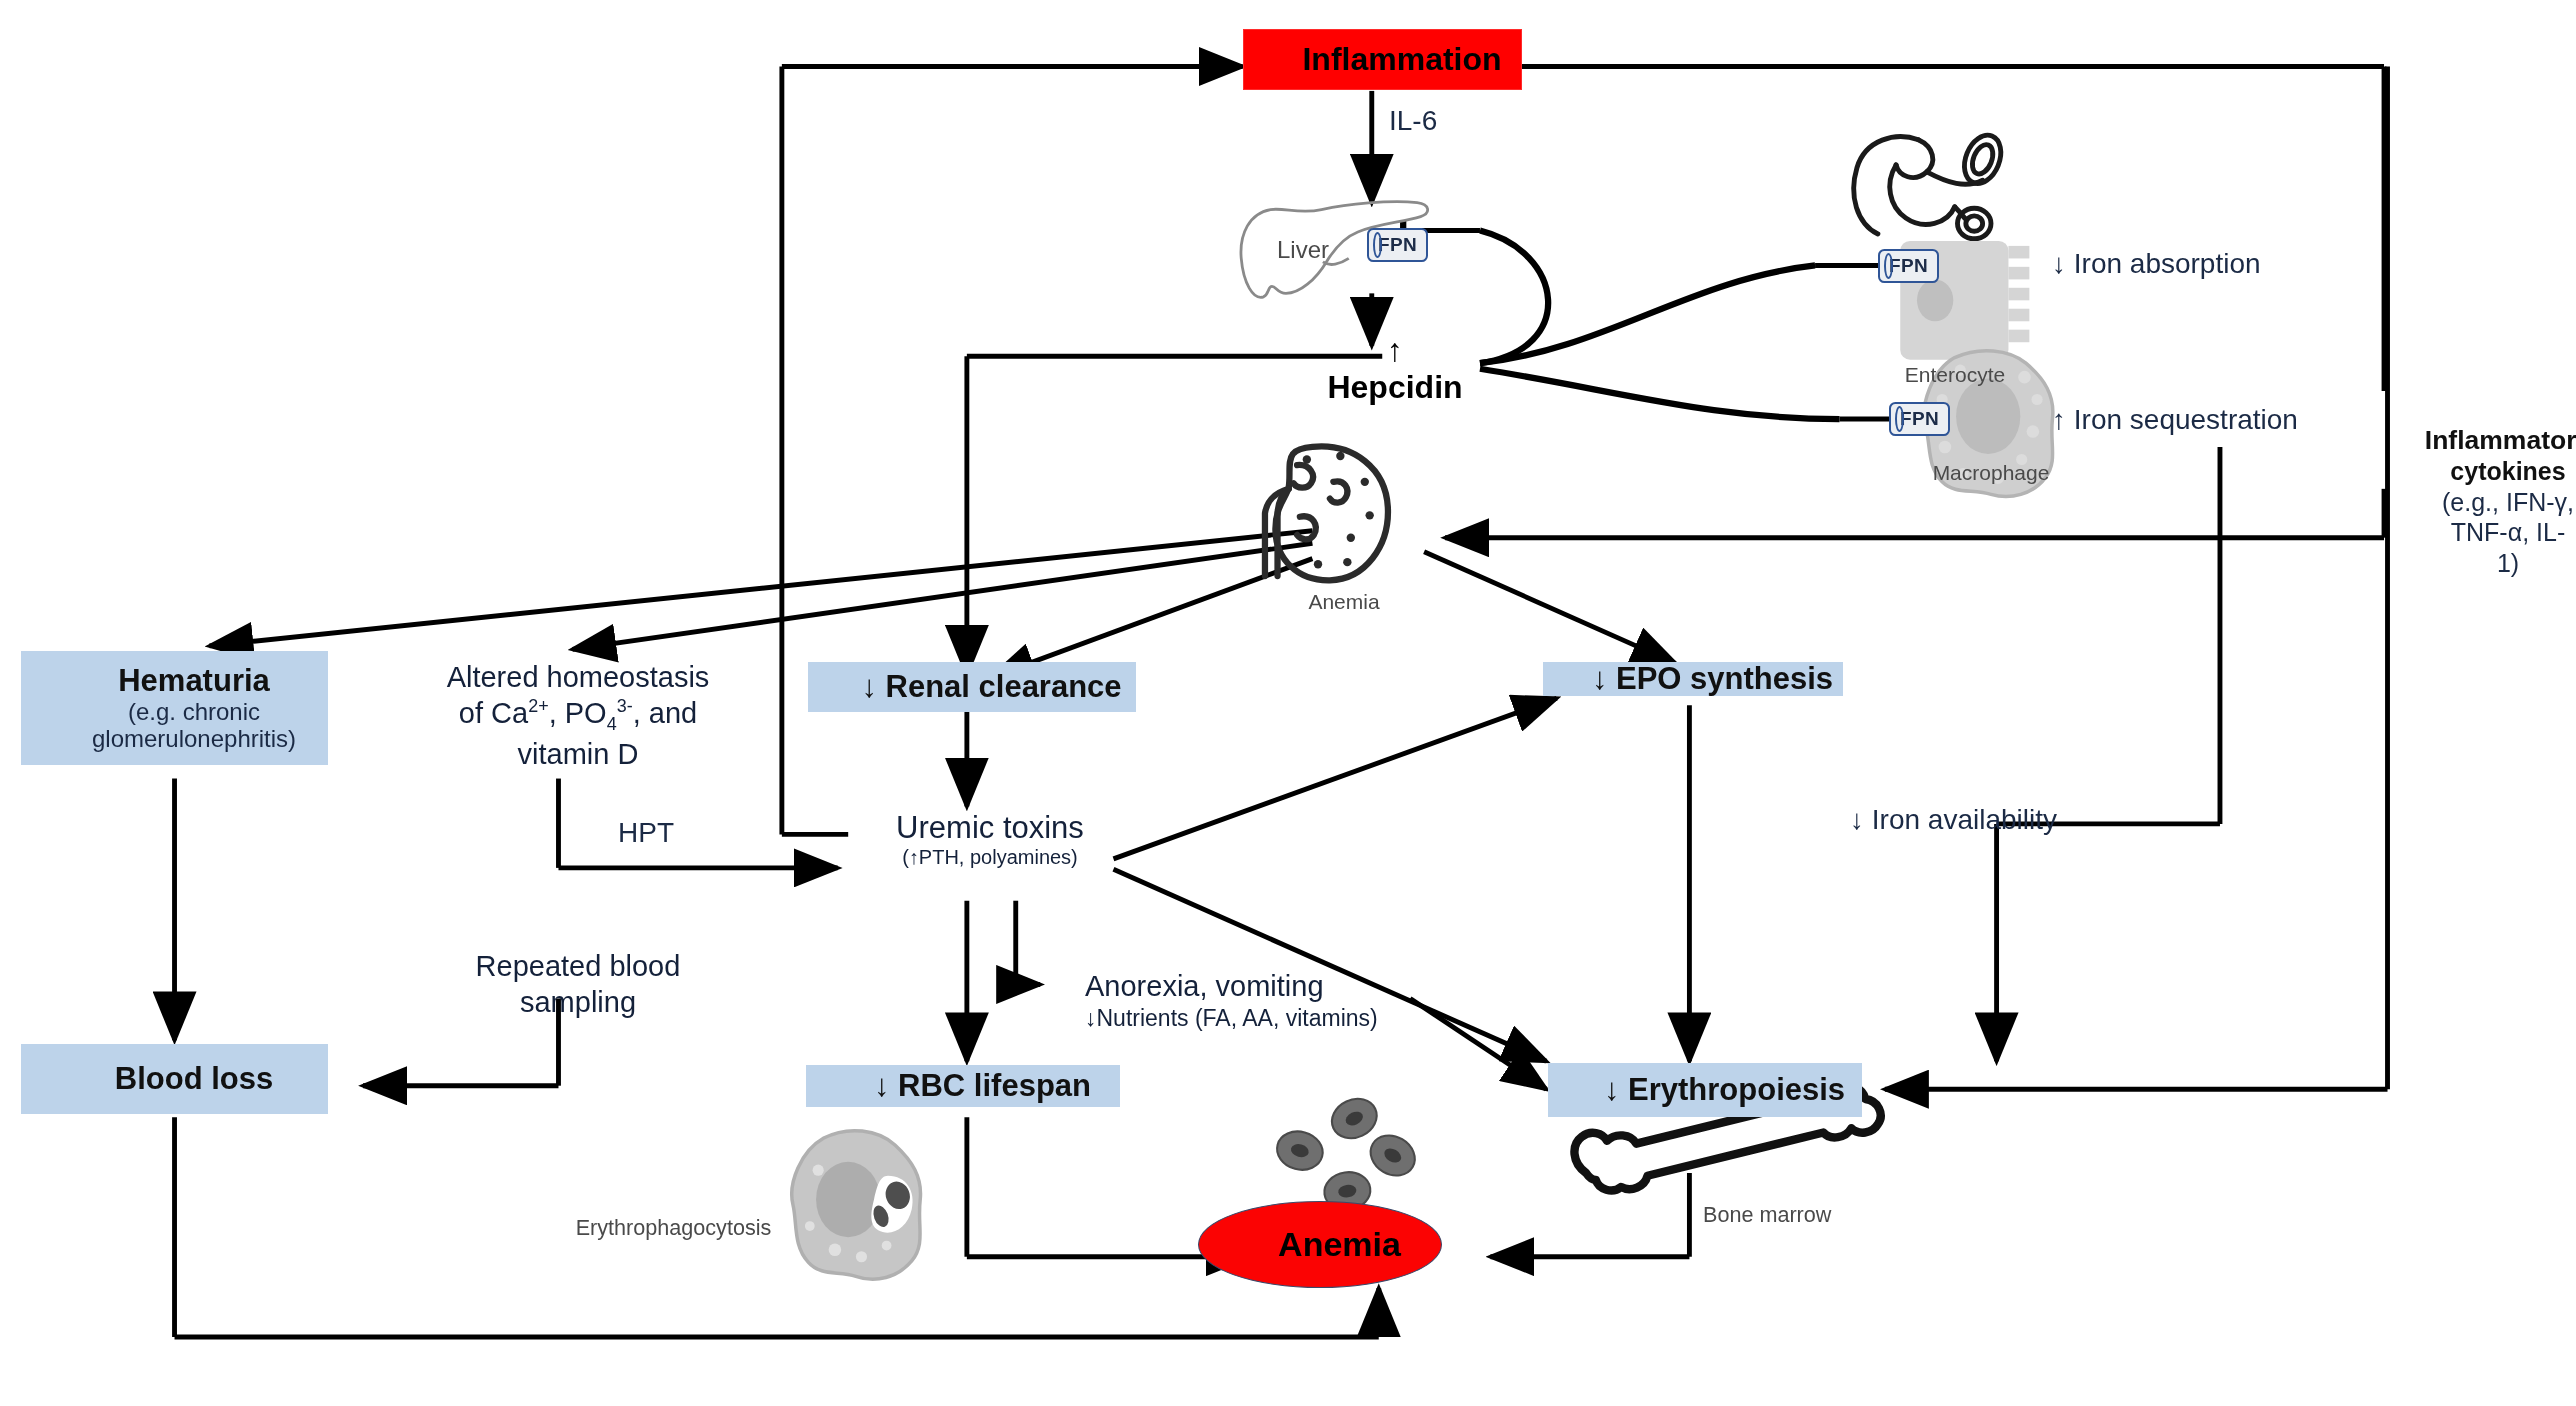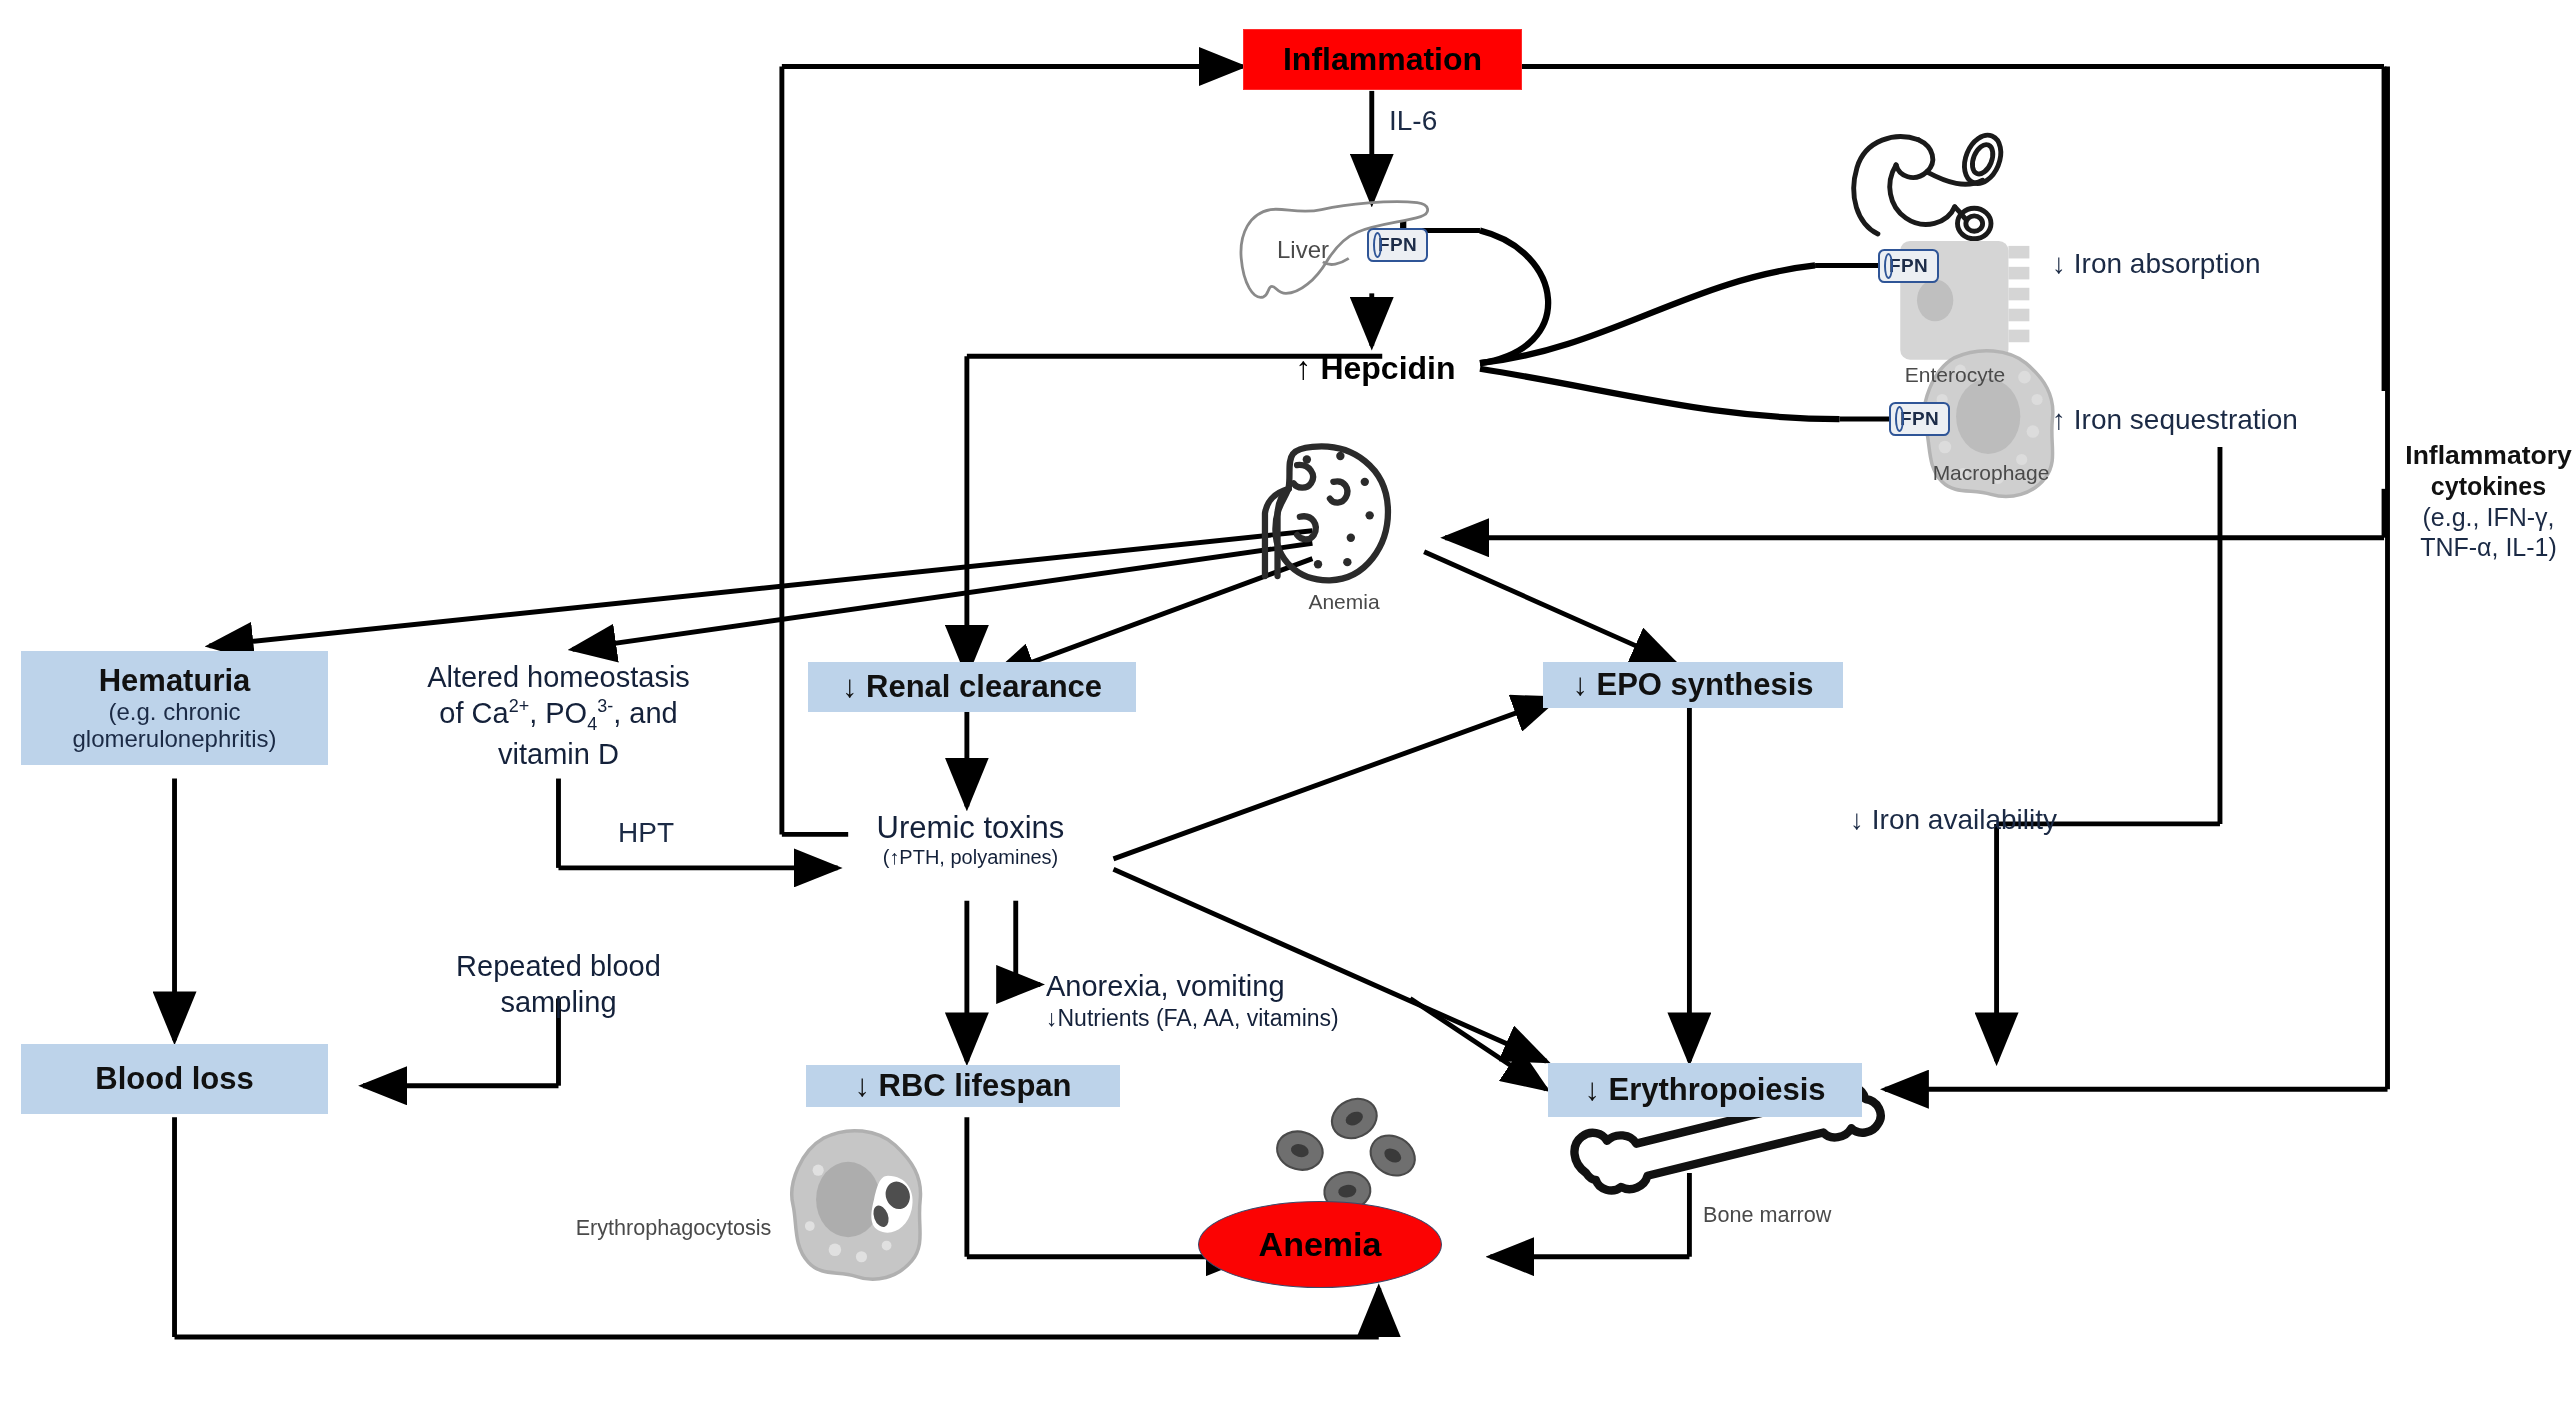--- a/index.html
+++ b/index.html
@@ -1,20 +1,20 @@
 <!DOCTYPE html>
 <html style="font-size:11.2px"><head>
 <meta charset="utf-8">
 <style>
   html,body{margin:0;padding:0;background:#fff;}
   body{font-family:"Liberation Sans",sans-serif;}
   #stage{position:relative;width:2576px;height:1407px;background:#fff;overflow:hidden;}
   #wires{position:absolute;left:0;top:0;width:2576px;height:1407px;pointer-events:none;}
   .node{position:absolute;box-sizing:border-box;display:flex;flex-direction:column;
-        align-items:center;justify-content:center;text-align:center;color:#14213a;}
+        align-items:center;justify-content:center;text-align:center;color:#14213a;padding-left:39px;}
   .boxblue{background:#bdd3ea;}
   .boxblue .ttl{font-weight:bold;color:#111;}
   .boxred{background:#ff0000;border:1.4px solid #ff2b2b;}
   .boxred .ttl{font-weight:bold;color:#000;}
   .ellipsered{background:#fb0303;border:1.4px solid #3b4a6b;border-radius:50%;}
   .ellipsered .ttl{font-weight:bold;color:#000;}
   .sub{font-size:24px;line-height:1.12;color:#1b2a45;}
   .caption{position:absolute;color:#4a4a4a;font-size:21px;text-align:center;}
   .fpn{position:absolute;box-sizing:border-box;background:#eceff3;border:2.8px solid #2f5597;
        border-radius:6.3px;display:flex;align-items:center;justify-content:center;
@@ -288,21 +288,21 @@
   <div class="node" style="left:377px;top:649px;width:363px;height:133px;line-height:1.25;">
     <span style="font-size:29px;">Altered homeostasis</span>
     <span style="font-size:29px;"><span>of Ca</span><sup>2+</sup><span>, PO</span><sub>4</sub><sup>3-</sup><span>, and</span></span>
     <span style="font-size:29px;">vitamin D</span>
   </div>
 
   <div class="node boxblue" style="left:808px;top:662px;width:328px;height:50px;">
     <span class="ttl" style="font-size:31px;">↓ Renal clearance</span>
   </div>
 
-  <div class="node boxblue" style="left:1543px;top:662px;width:300px;height:46px;">
+  <div class="node boxblue" style="left:1543px;top:662px;width:300px;height:34px;">
     <span class="ttl" style="font-size:31px;">↓ EPO synthesis</span>
   </div>
 
   <div class="node" style="left:824px;top:801px;width:293px;height:77px;">
     <span style="font-size:31px;">Uremic toxins</span>
     <span style="font-size:20px;">(↑PTH, polyamines)</span>
   </div>
 
   <div class="lbl" style="left:618px;top:817px;font-size:28px;">HPT</div>
 

